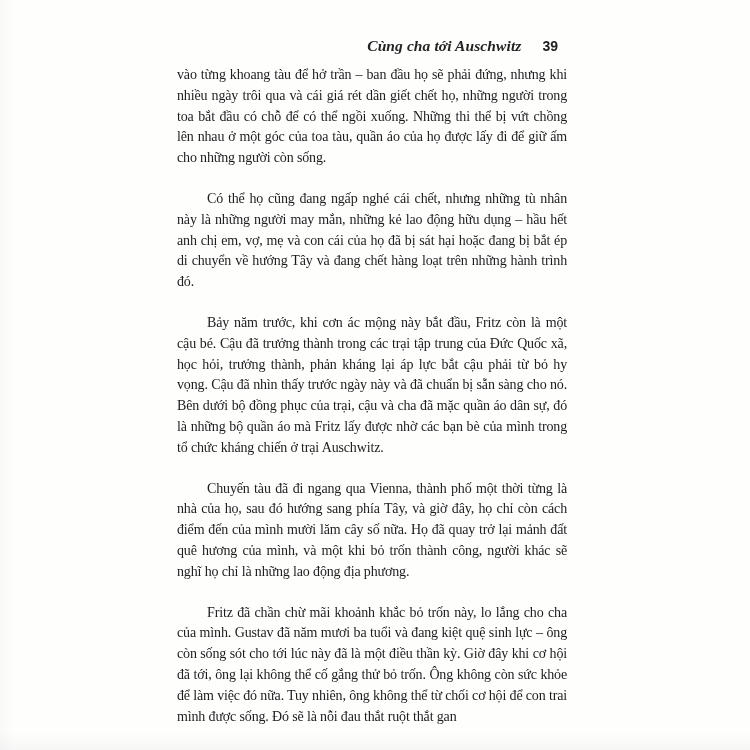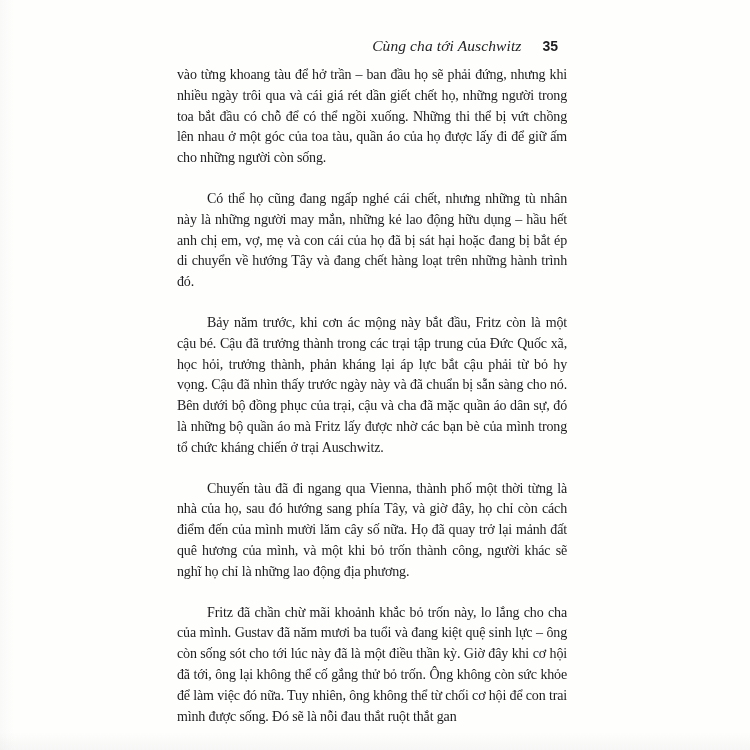--- a/index.html
+++ b/index.html
@@ -31,20 +31,21 @@
     display: flex;
     align-items: baseline;
     gap: 21px;
     white-space: nowrap;
   }
   .running-title {
     font-style: italic;
     font-size: 15.5px;
     color: #232325;
     letter-spacing: 0.1px;
+    font-weight: bold;
   }
   .page-number {
     font-weight: bold;
     font-size: 14px;
     color: #1d1d1f;
     font-family: "Liberation Sans", sans-serif;
   }
   .page-body {
     position: absolute;
     top: 65px;
@@ -68,21 +69,21 @@
     text-indent: 30px;
   }
 </style>
 </head>
 <body>
 
 <div class="page">
 
   <div class="running-header">
     <span class="running-title">Cùng cha tới Auschwitz</span>
-    <span class="page-number">35</span>
+    <span class="page-number">39</span>
   </div>
 
   <div class="page-body">
     <p>vào từng khoang tàu để hở trần – ban đầu họ sẽ phải đứng, nhưng khi nhiều ngày trôi qua và cái giá rét dần giết chết họ, những người trong toa bắt đầu có chỗ để có thể ngồi xuống. Những thi thể bị vứt chồng lên nhau ở một góc của toa tàu, quần áo của họ được lấy đi để giữ ấm cho những người còn sống.</p>
     <p class="indent">Có thể họ cũng đang ngấp nghé cái chết, nhưng những tù nhân này là những người may mắn, những kẻ lao động hữu dụng – hầu hết anh chị em, vợ, mẹ và con cái của họ đã bị sát hại hoặc đang bị bắt ép di chuyển về hướng Tây và đang chết hàng loạt trên những hành trình đó.</p>
     <p class="indent">Bảy năm trước, khi cơn ác mộng này bắt đầu, Fritz còn là một cậu bé. Cậu đã trưởng thành trong các trại tập trung của Đức Quốc xã, học hỏi, trưởng thành, phản kháng lại áp lực bắt cậu phải từ bỏ hy vọng. Cậu đã nhìn thấy trước ngày này và đã chuẩn bị sẵn sàng cho nó. Bên dưới bộ đồng phục của trại, cậu và cha đã mặc quần áo dân sự, đó là những bộ quần áo mà Fritz lấy được nhờ các bạn bè của mình trong tổ chức kháng chiến ở trại Auschwitz.</p>
     <p class="indent">Chuyến tàu đã đi ngang qua Vienna, thành phố một thời từng là nhà của họ, sau đó hướng sang phía Tây, và giờ đây, họ chỉ còn cách điểm đến của mình mười lăm cây số nữa. Họ đã quay trở lại mảnh đất quê hương của mình, và một khi bỏ trốn thành công, người khác sẽ nghĩ họ chỉ là những lao động địa phương.</p>
     <p class="indent">Fritz đã chần chừ mãi khoảnh khắc bỏ trốn này, lo lắng cho cha của mình. Gustav đã năm mươi ba tuổi và đang kiệt quệ sinh lực – ông còn sống sót cho tới lúc này đã là một điều thần kỳ. Giờ đây khi cơ hội đã tới, ông lại không thể cố gắng thử bỏ trốn. Ông không còn sức khỏe để làm việc đó nữa. Tuy nhiên, ông không thể từ chối cơ hội để con trai mình được sống. Đó sẽ là nỗi đau thắt ruột thắt gan</p>
   </div>
 

